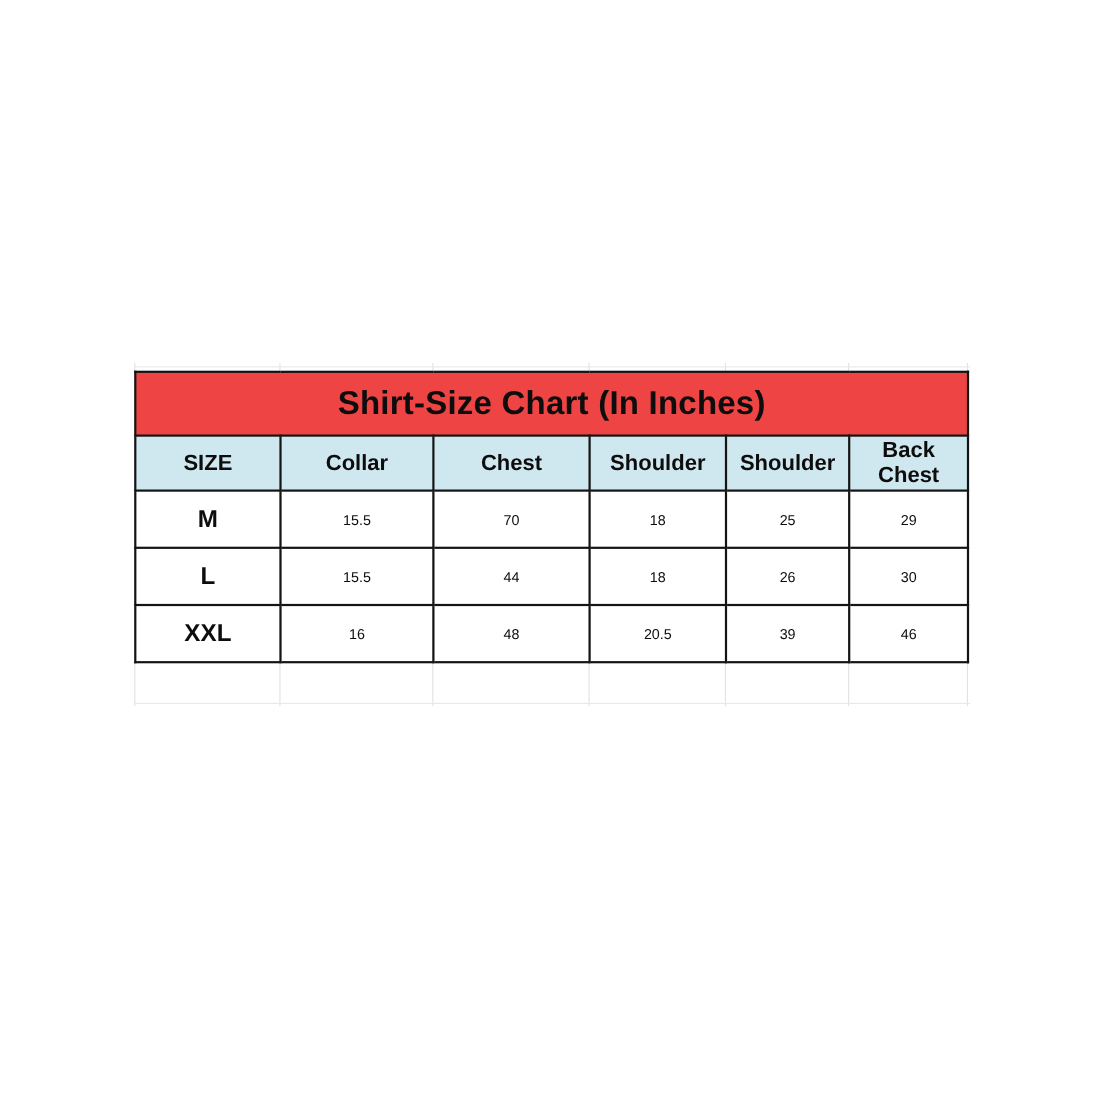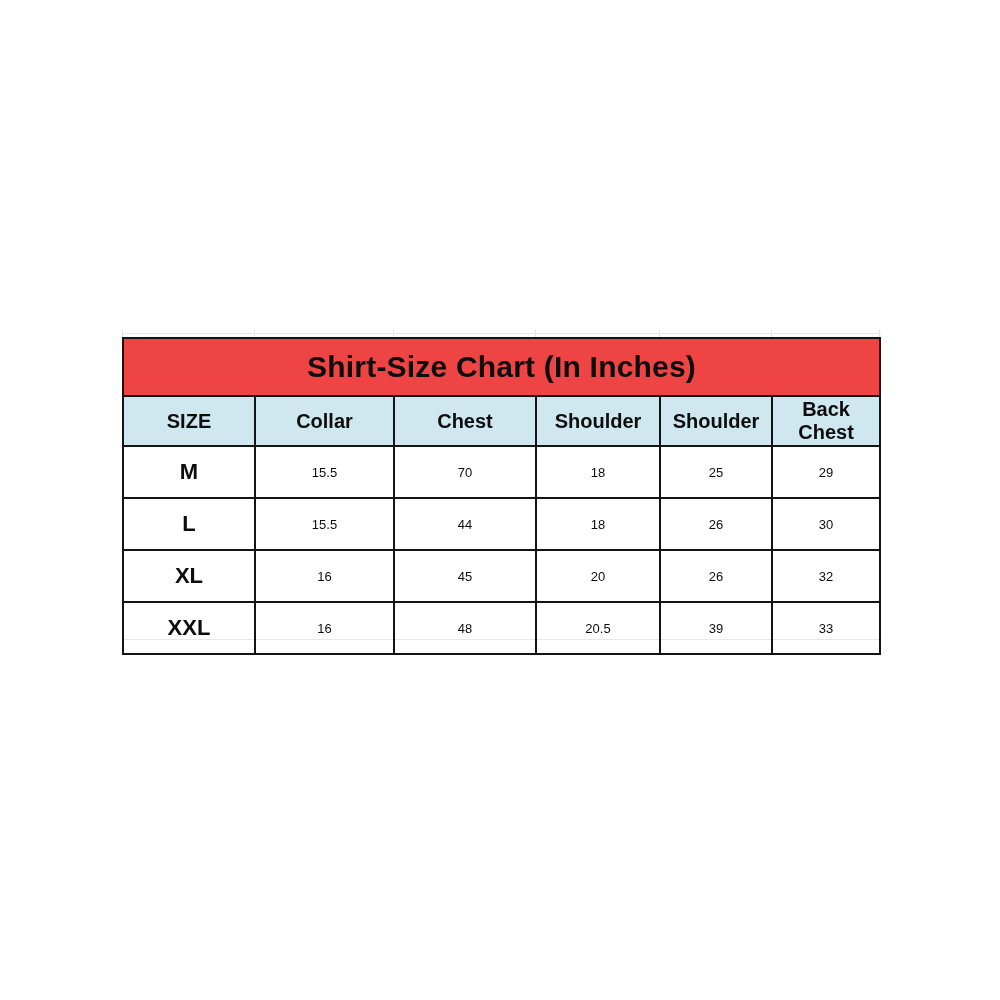--- a/index.html
+++ b/index.html
@@ -132,34 +132,26 @@
 
         <tr>
           <td class="size-cell">L</td>
           <td class="val-cell">15.5</td>
           <td class="val-cell">44</td>
           <td class="val-cell">18</td>
           <td class="val-cell">26</td>
           <td class="val-cell">30</td>
         </tr>
 
-        <tr>
-          <td class="size-cell">XL</td>
-          <td class="val-cell">16</td>
-          <td class="val-cell">45</td>
-          <td class="val-cell">20</td>
-          <td class="val-cell">26</td>
-          <td class="val-cell">32</td>
-        </tr>
 
         <tr>
           <td class="size-cell">XXL</td>
           <td class="val-cell">16</td>
           <td class="val-cell">48</td>
           <td class="val-cell">20.5</td>
           <td class="val-cell">39</td>
-          <td class="val-cell">33</td>
+          <td class="val-cell">46</td>
         </tr>
       </tbody>
     </table>
   </div>
 
 </div>
 
 </body></html>

